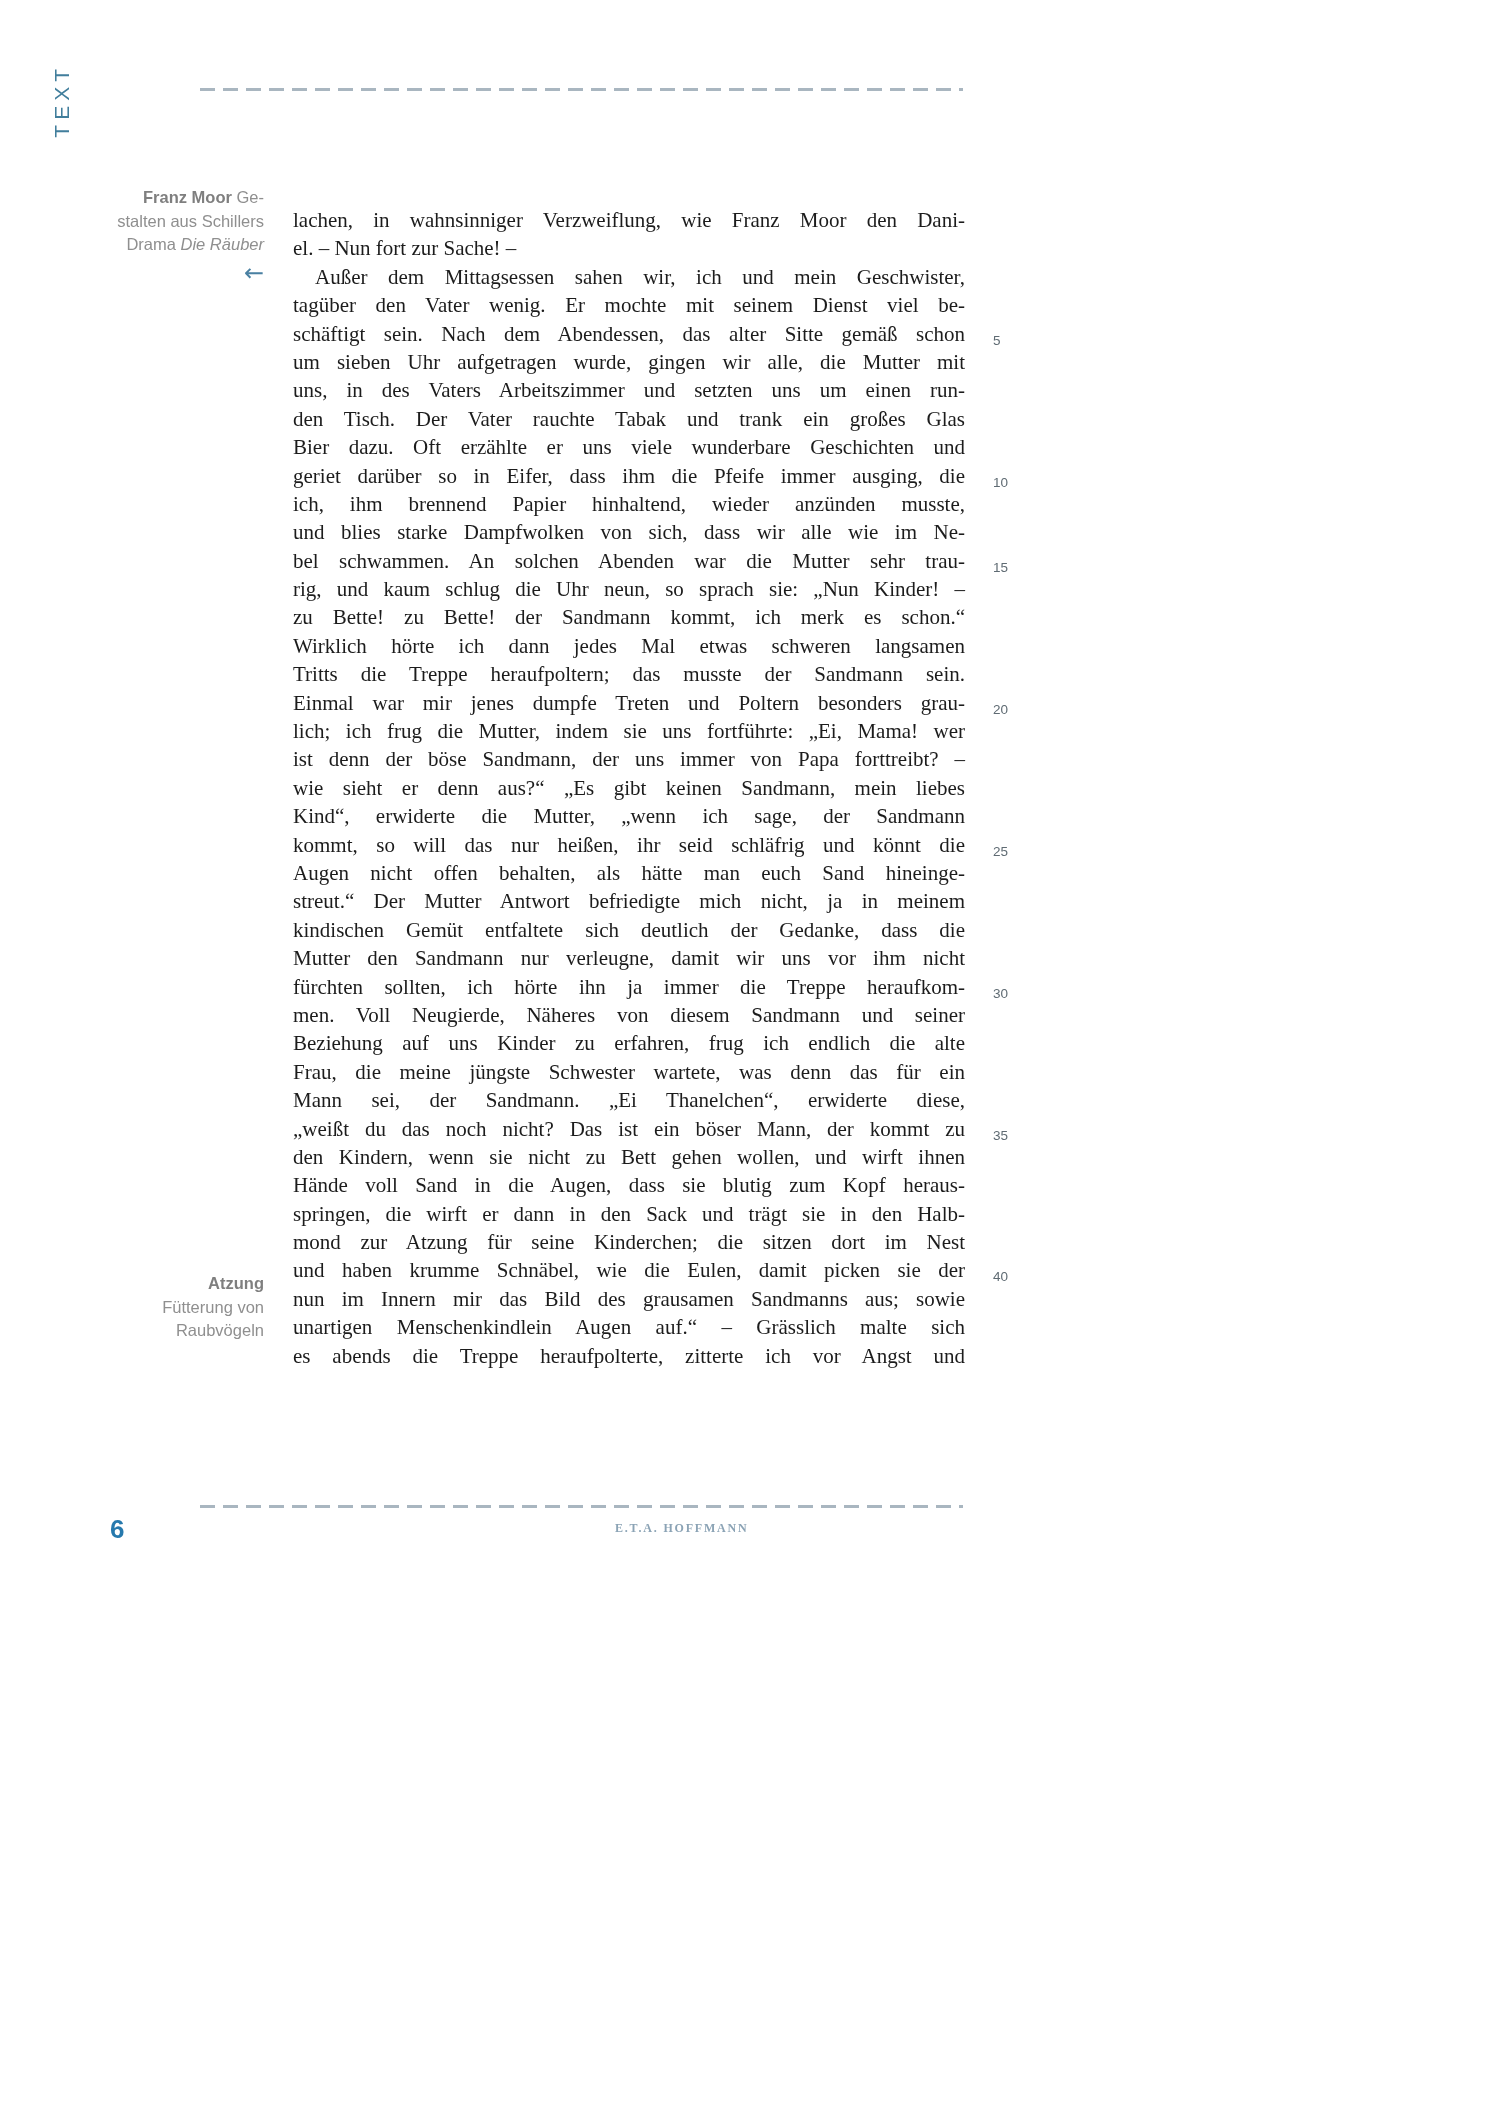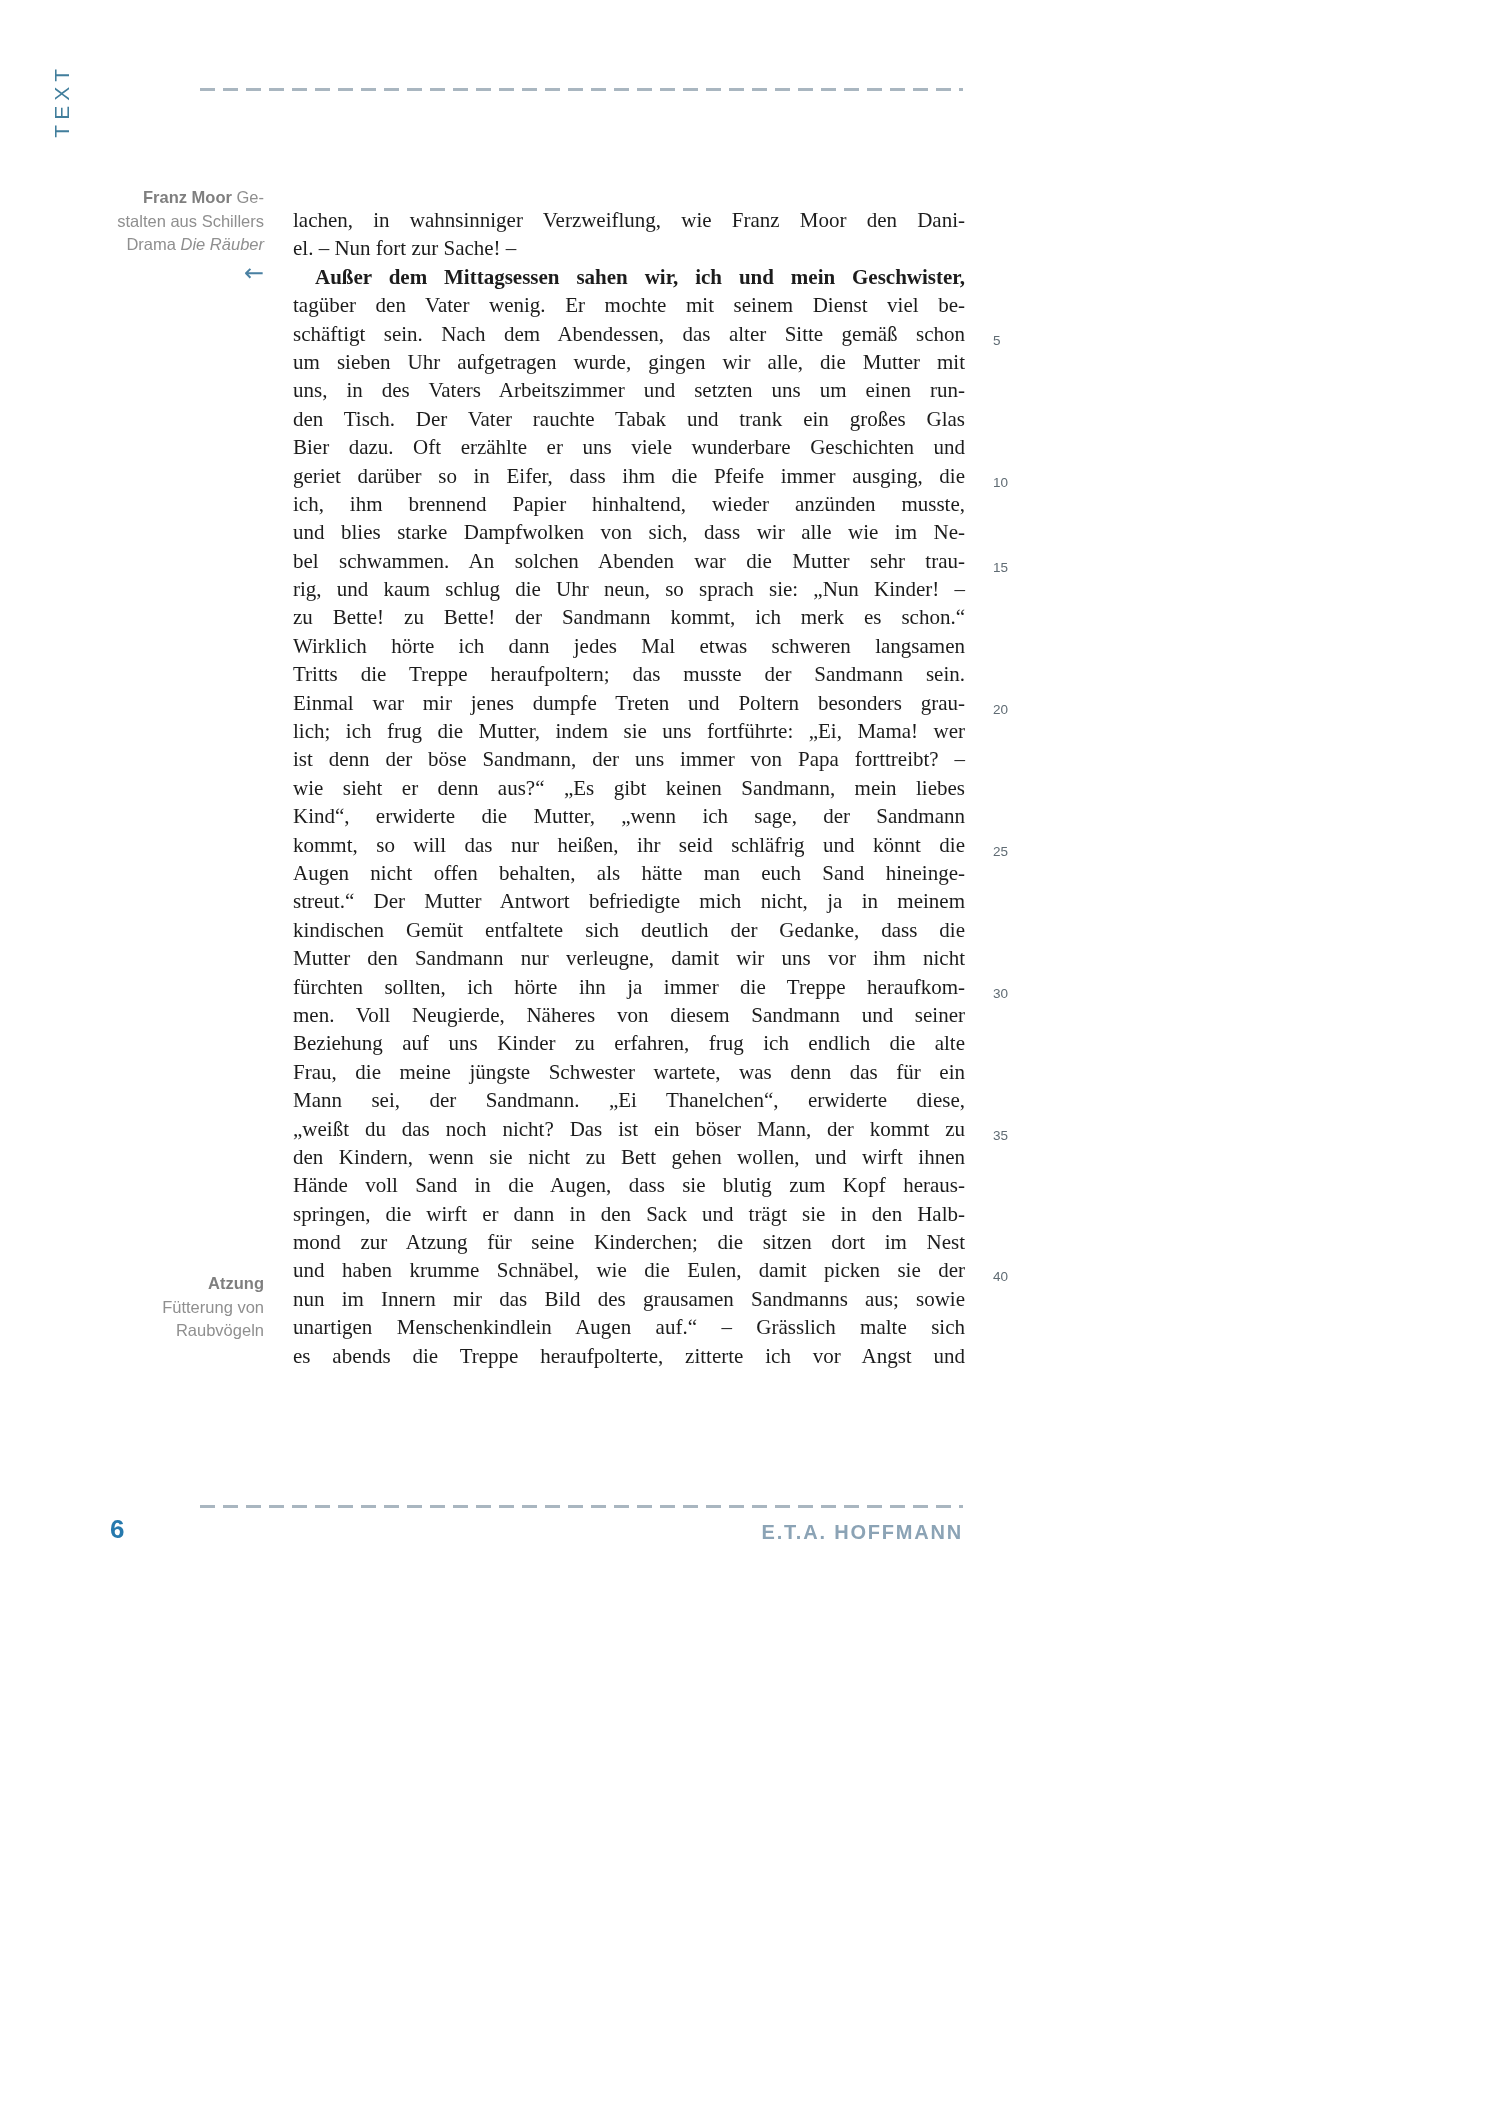--- a/index.html
+++ b/index.html
@@ -27,21 +27,21 @@
   
   .body-text {
     position:absolute; left:293px; top:186px; width:672px;
     font-size:21px; line-height:28.4px; color:#1c1c1c;margin-top:20px;
   }
   .line {
     position:relative; height:28.4px;
     text-align:justify; text-align-last:justify;
   }
   .line.short  { text-align-last:left; }
-  .line.indent { text-indent:22px;font-weight:bold; }
+  .line.indent { text-indent:22px; }
   .num {
     position:absolute; left:700px; top:7px;
     font-family:"Liberation Sans", sans-serif;
     font-size:13.5px; color:#5f6b73;
   }
 
   
   .margin-note {
     position:absolute; left:96px; width:168px; text-align:right;
     font-family:"Liberation Sans", sans-serif;
@@ -56,23 +56,23 @@
     font-family:"DejaVu Sans", sans-serif;
   }
 
   
   .page-num {
     position:absolute; left:110px; top:1514px;
     font-family:"Liberation Sans", sans-serif;
     font-weight:700; font-size:26px; color:#2679ad;
   }
   .footer-author {
-    position:absolute; left:615px; top:1521px; width:348px; text-align:right;
-    font-family:Liberation Sans, sans-serif;
-    font-weight:700; font-size:20px; letter-spacing:1.8px; color:#8ba3b5;
+    position:absolute; left:615px; top:1521px; width:348px; text-align:left;
+    font-family:Liberation Serif, serif;
+    font-weight:700; font-size:12px; letter-spacing:1.8px; color:#8ba3b5;
   }
 </style>
 </head>
 <body>
 
 <div class="page">
 
   <div class="section-label">TEXT</div>
 
   <div class="dash top"></div>

